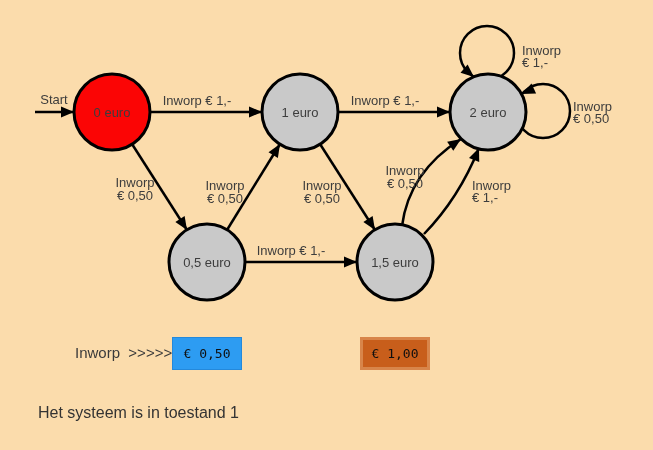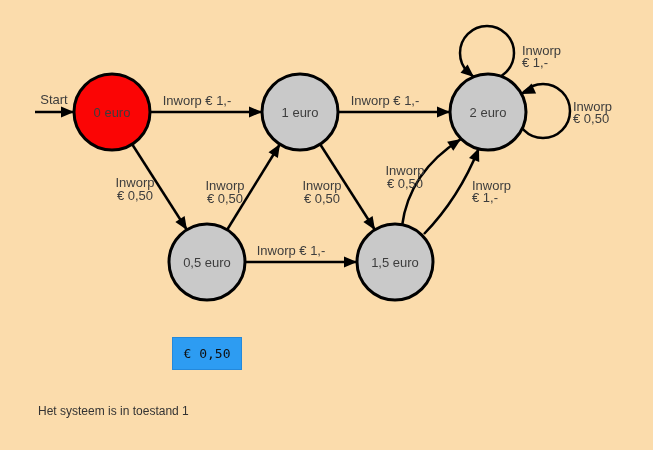--- a/index.html
+++ b/index.html
@@ -45,21 +45,21 @@
     border: 1px solid #2489DB;
   }
   .coin-btn.full {
     left: 360px;
     background: #C85E1B;
     border: 3px solid #D8854A;
   }
   .status-text {
     position: absolute;
     top: 404px;
-    font-size: 12px;
+    font-size: 16px;
     color: #333333;
   }
   .status-text.state-msg  { left: 38px; }
   .status-text.inworp-msg { left: 361px; }
 </style>
 </head>
 <body>
 
 <div class="app">
 
@@ -131,17 +131,19 @@
       <text x="472" y="202">€ 1,-</text>
 
       <text x="522" y="55">Inworp</text>
       <text x="522" y="67">€ 1,-</text>
 
       <text x="573" y="111">Inworp</text>
       <text x="573" y="123">€ 0,50</text>
     </g>
   </svg>
 
+  <span class="inworp-label">Inworp  &gt;&gt;&gt;&gt;&gt;</span>
   <button class="coin-btn half">€ 0,50</button>
+  <button class="coin-btn full">€ 1,00</button>
 
   <div class="status-text state-msg">Het systeem is in toestand 1</div>
 
 </div>
 
 </body></html>

